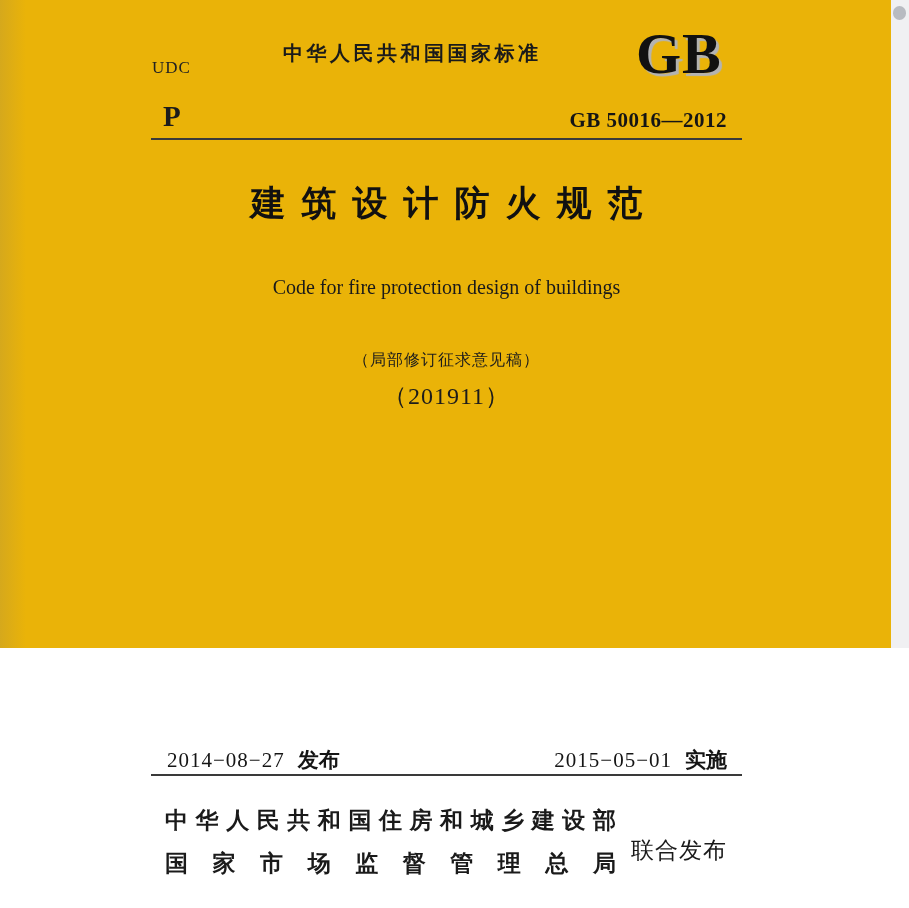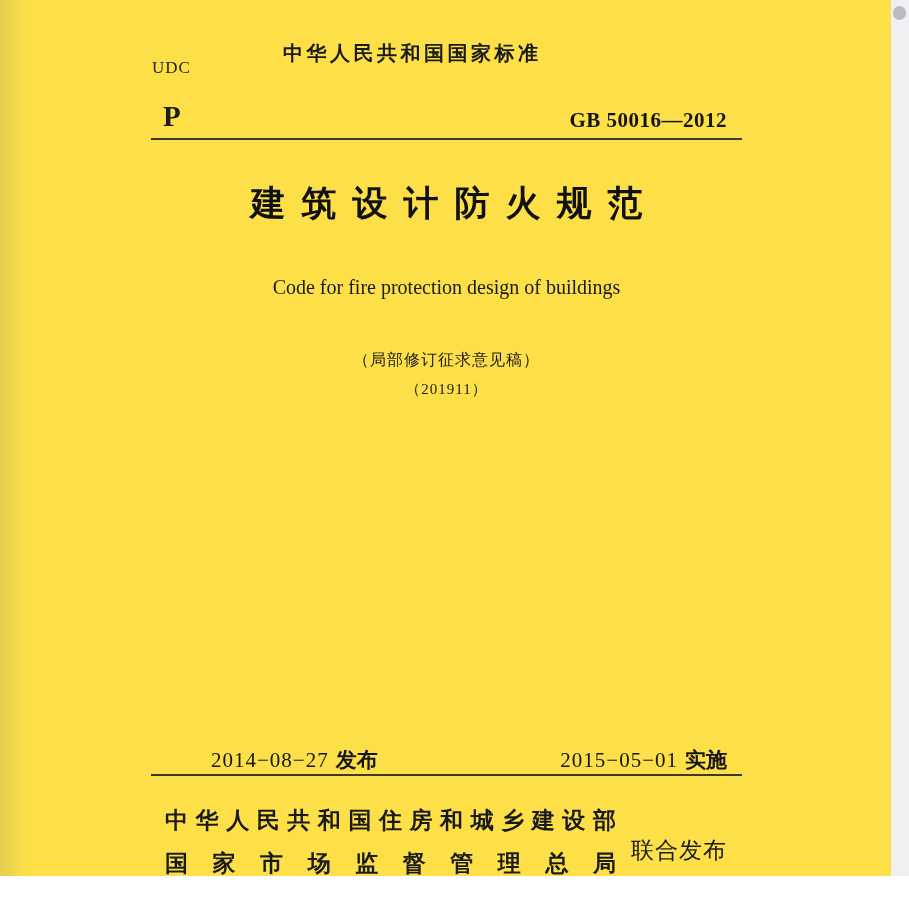--- a/index.html
+++ b/index.html
@@ -7,22 +7,22 @@
   body {
     font-family: "Liberation Serif", "DejaVu Serif", serif;
     background: #ffffff;
     position: relative;
     overflow: hidden;
     color: #1c1c1c;
   }
   .page {
     position: absolute;
     left: 0; top: 0;
-    width: 909px; height: 876px;
-    background: #fde047;
+    width: 909px; height: 648px;
+    background: #eab308;
   }
   
   .left-edge-shade {
     position: absolute;
     left: 0; top: 0;
     width: 26px; height: 100%;
     background: linear-gradient(to right, rgba(120,120,120,0.18), rgba(255,255,255,0));
     pointer-events: none;
   }
 
@@ -85,43 +85,42 @@
     color: #1a1a1a;
   }
   .revision-note {
     top: 350px;
     font-size: 16px;
     letter-spacing: 1px;
     font-family: "Liberation Serif", "DejaVu Serif", serif;
   }
   .revision-code {
     top: 380px;
-    font-size: 15px;
+    font-size: 24px;
     letter-spacing: 1px;
     font-family: "Liberation Serif", "DejaVu Serif", serif;
   }
 
   
   .date-issue {
     position: absolute; left: 167px; top: 746px;
     font-size: 21px; white-space: nowrap;
   }
   .date-implement {
     position: absolute; right: 182px; top: 746px;
     font-size: 21px; white-space: nowrap; text-align: center;
   }
   .date-num {
     font-family: "Liberation Serif", "DejaVu Serif", serif;
     letter-spacing: 1px;
     color: #151515;
-    margin-left: 44px;
   }
   .date-label {
     font-family: "Liberation Sans", "DejaVu Sans", sans-serif;
-    font-weight: bold; margin-left: 7px;
+    font-weight: bold; margin-left: 13px;
     color: #151515;
   }
 
   
   .publisher-line {
     position: absolute; left: 165px; width: 451px;
     display: flex; justify-content: space-between;
     font-size: 23px; font-weight: bold;
     font-family: "Liberation Sans", "DejaVu Sans", sans-serif;
     color: #1a1a1a;
@@ -151,20 +150,21 @@
   }
 </style>
 </head>
 <body>
 
 <div class="page">
   <div class="left-edge-shade"></div>
 
   <div class="udc">UDC</div>
   <div class="std-heading">中华人民共和国国家标准</div>
+  <div class="gb-logo">GB</div>
   <div class="p-class">P</div>
   <div class="std-number">GB 50016—2012</div>
   <div class="rule rule-top"></div>
 
   <div class="content-center doc-title-en">Code for fire protection design of buildings</div>
   <div class="content-center doc-title">建筑设计防火规范</div>
   <div class="content-center revision-note">（局部修订征求意见稿）</div>
   <div class="content-center revision-code">（201911）</div>
 
   <div class="date-issue">

